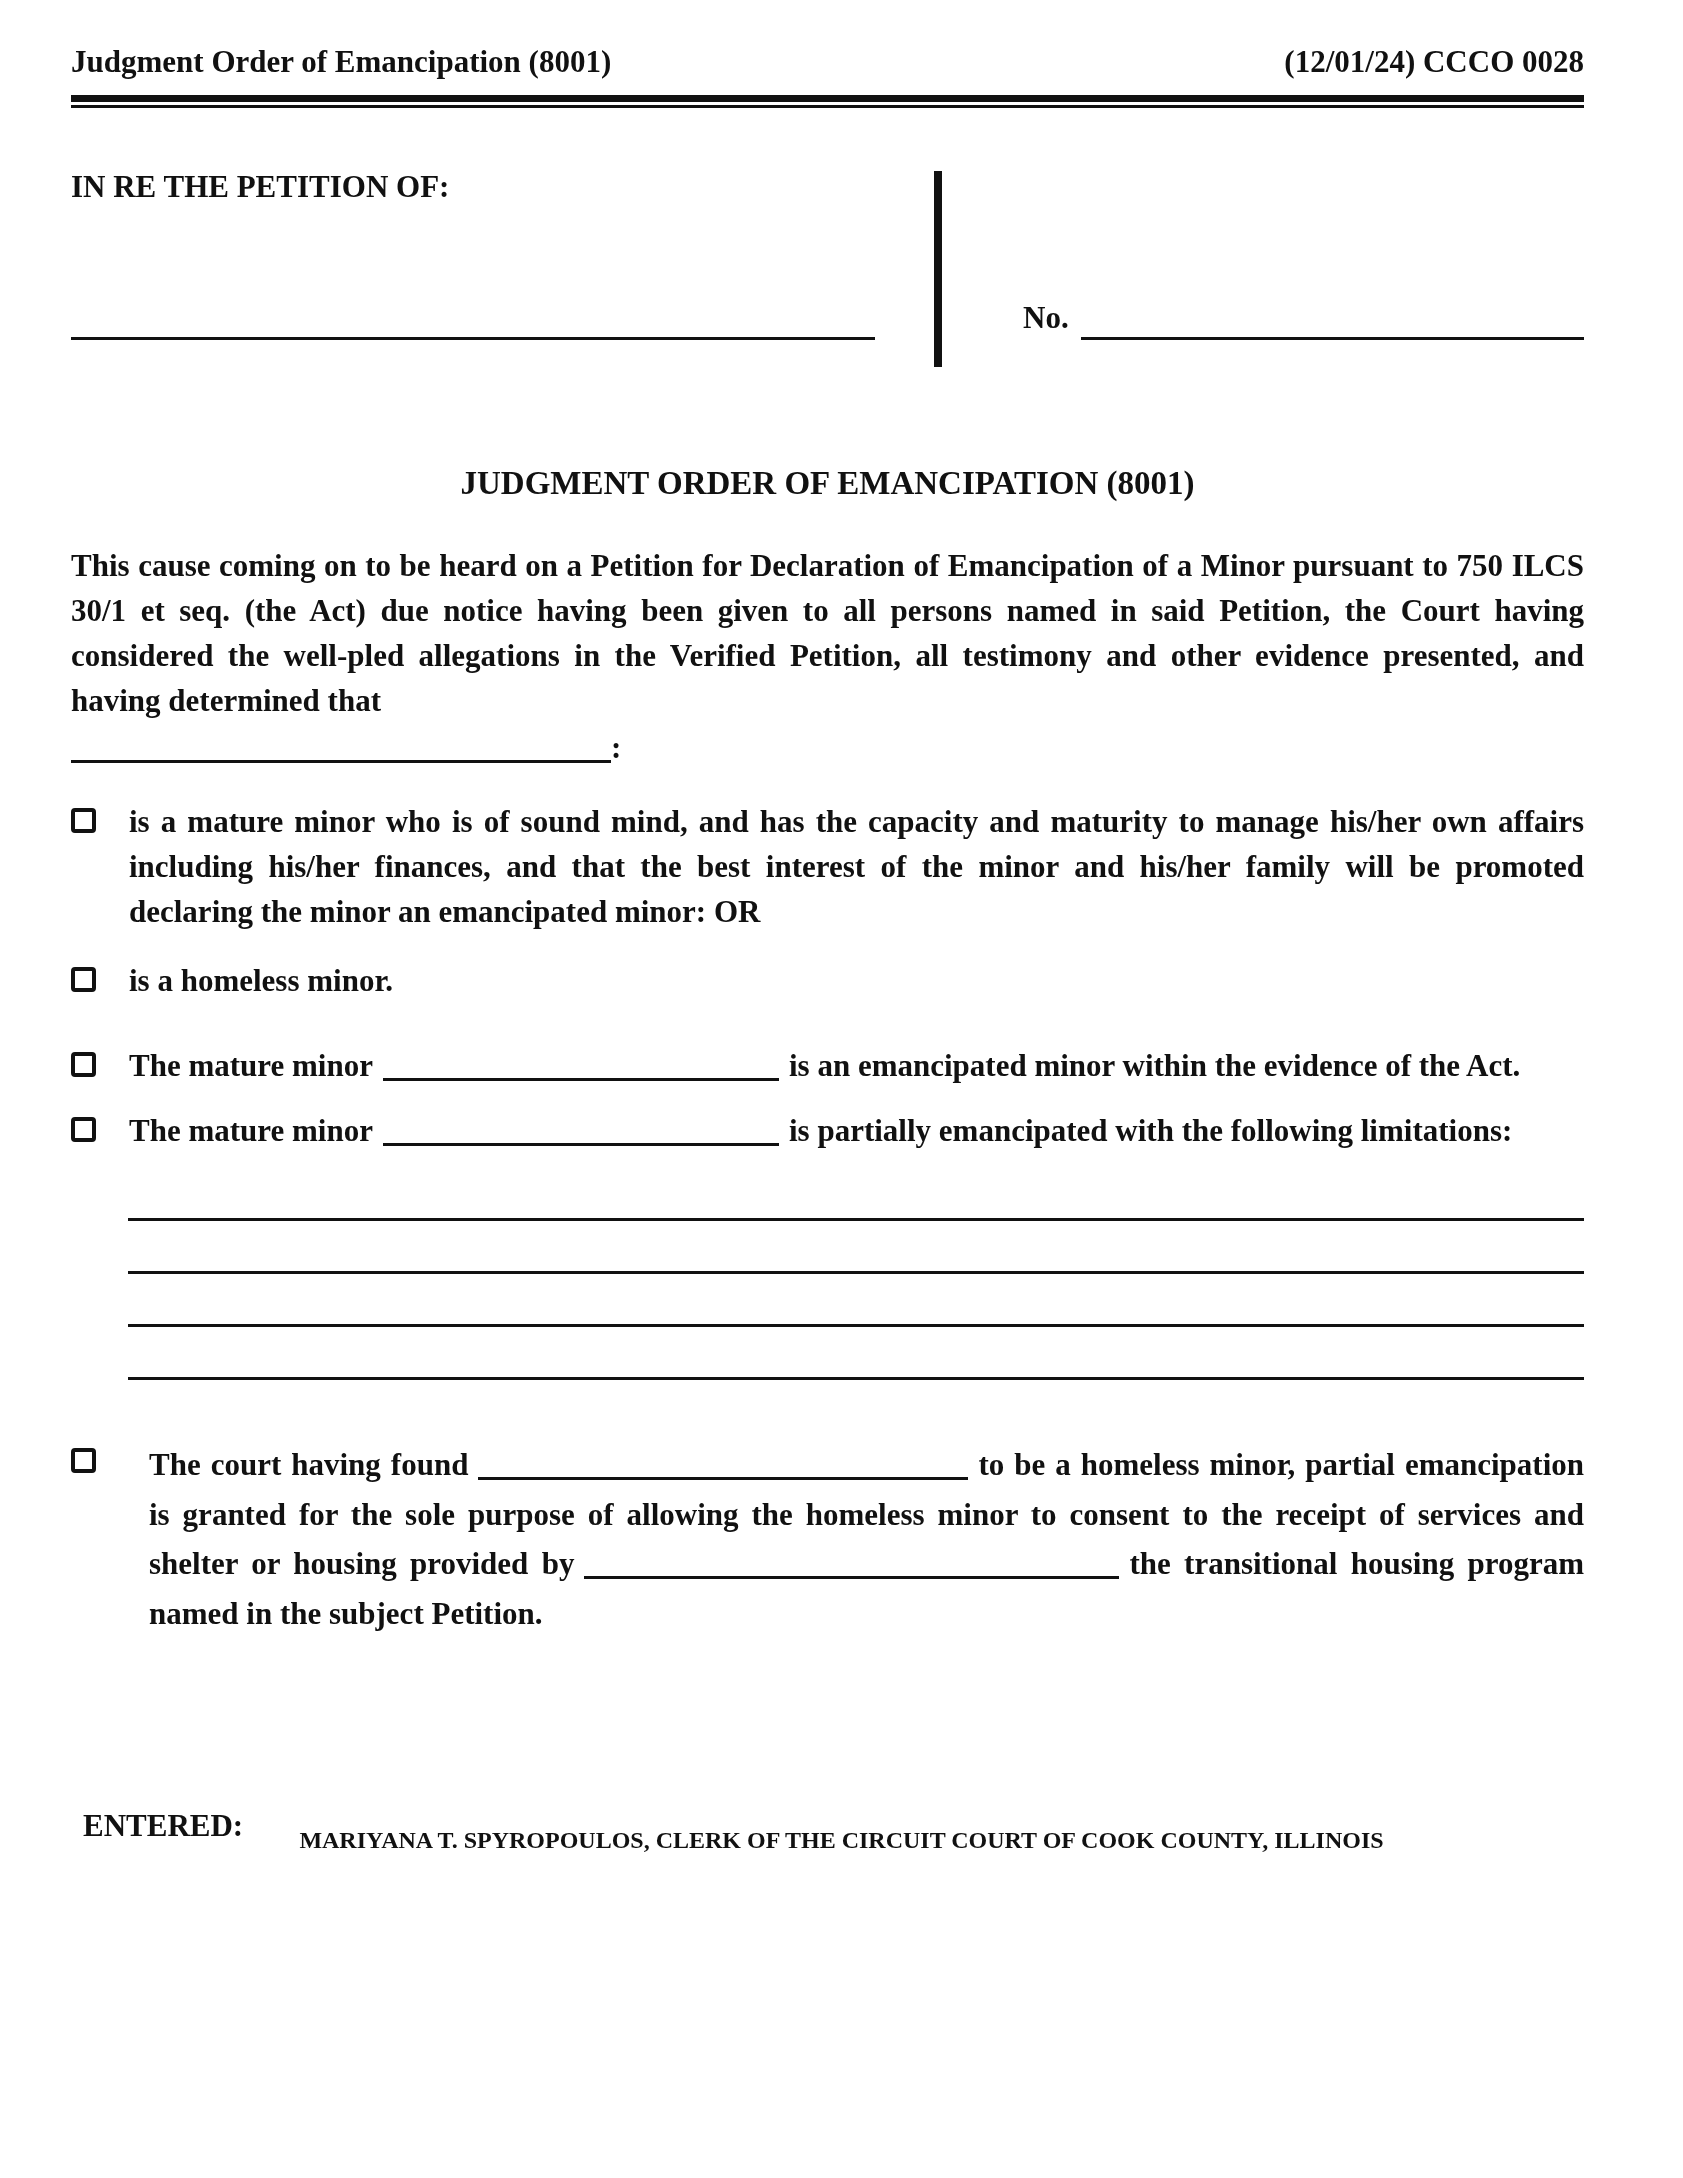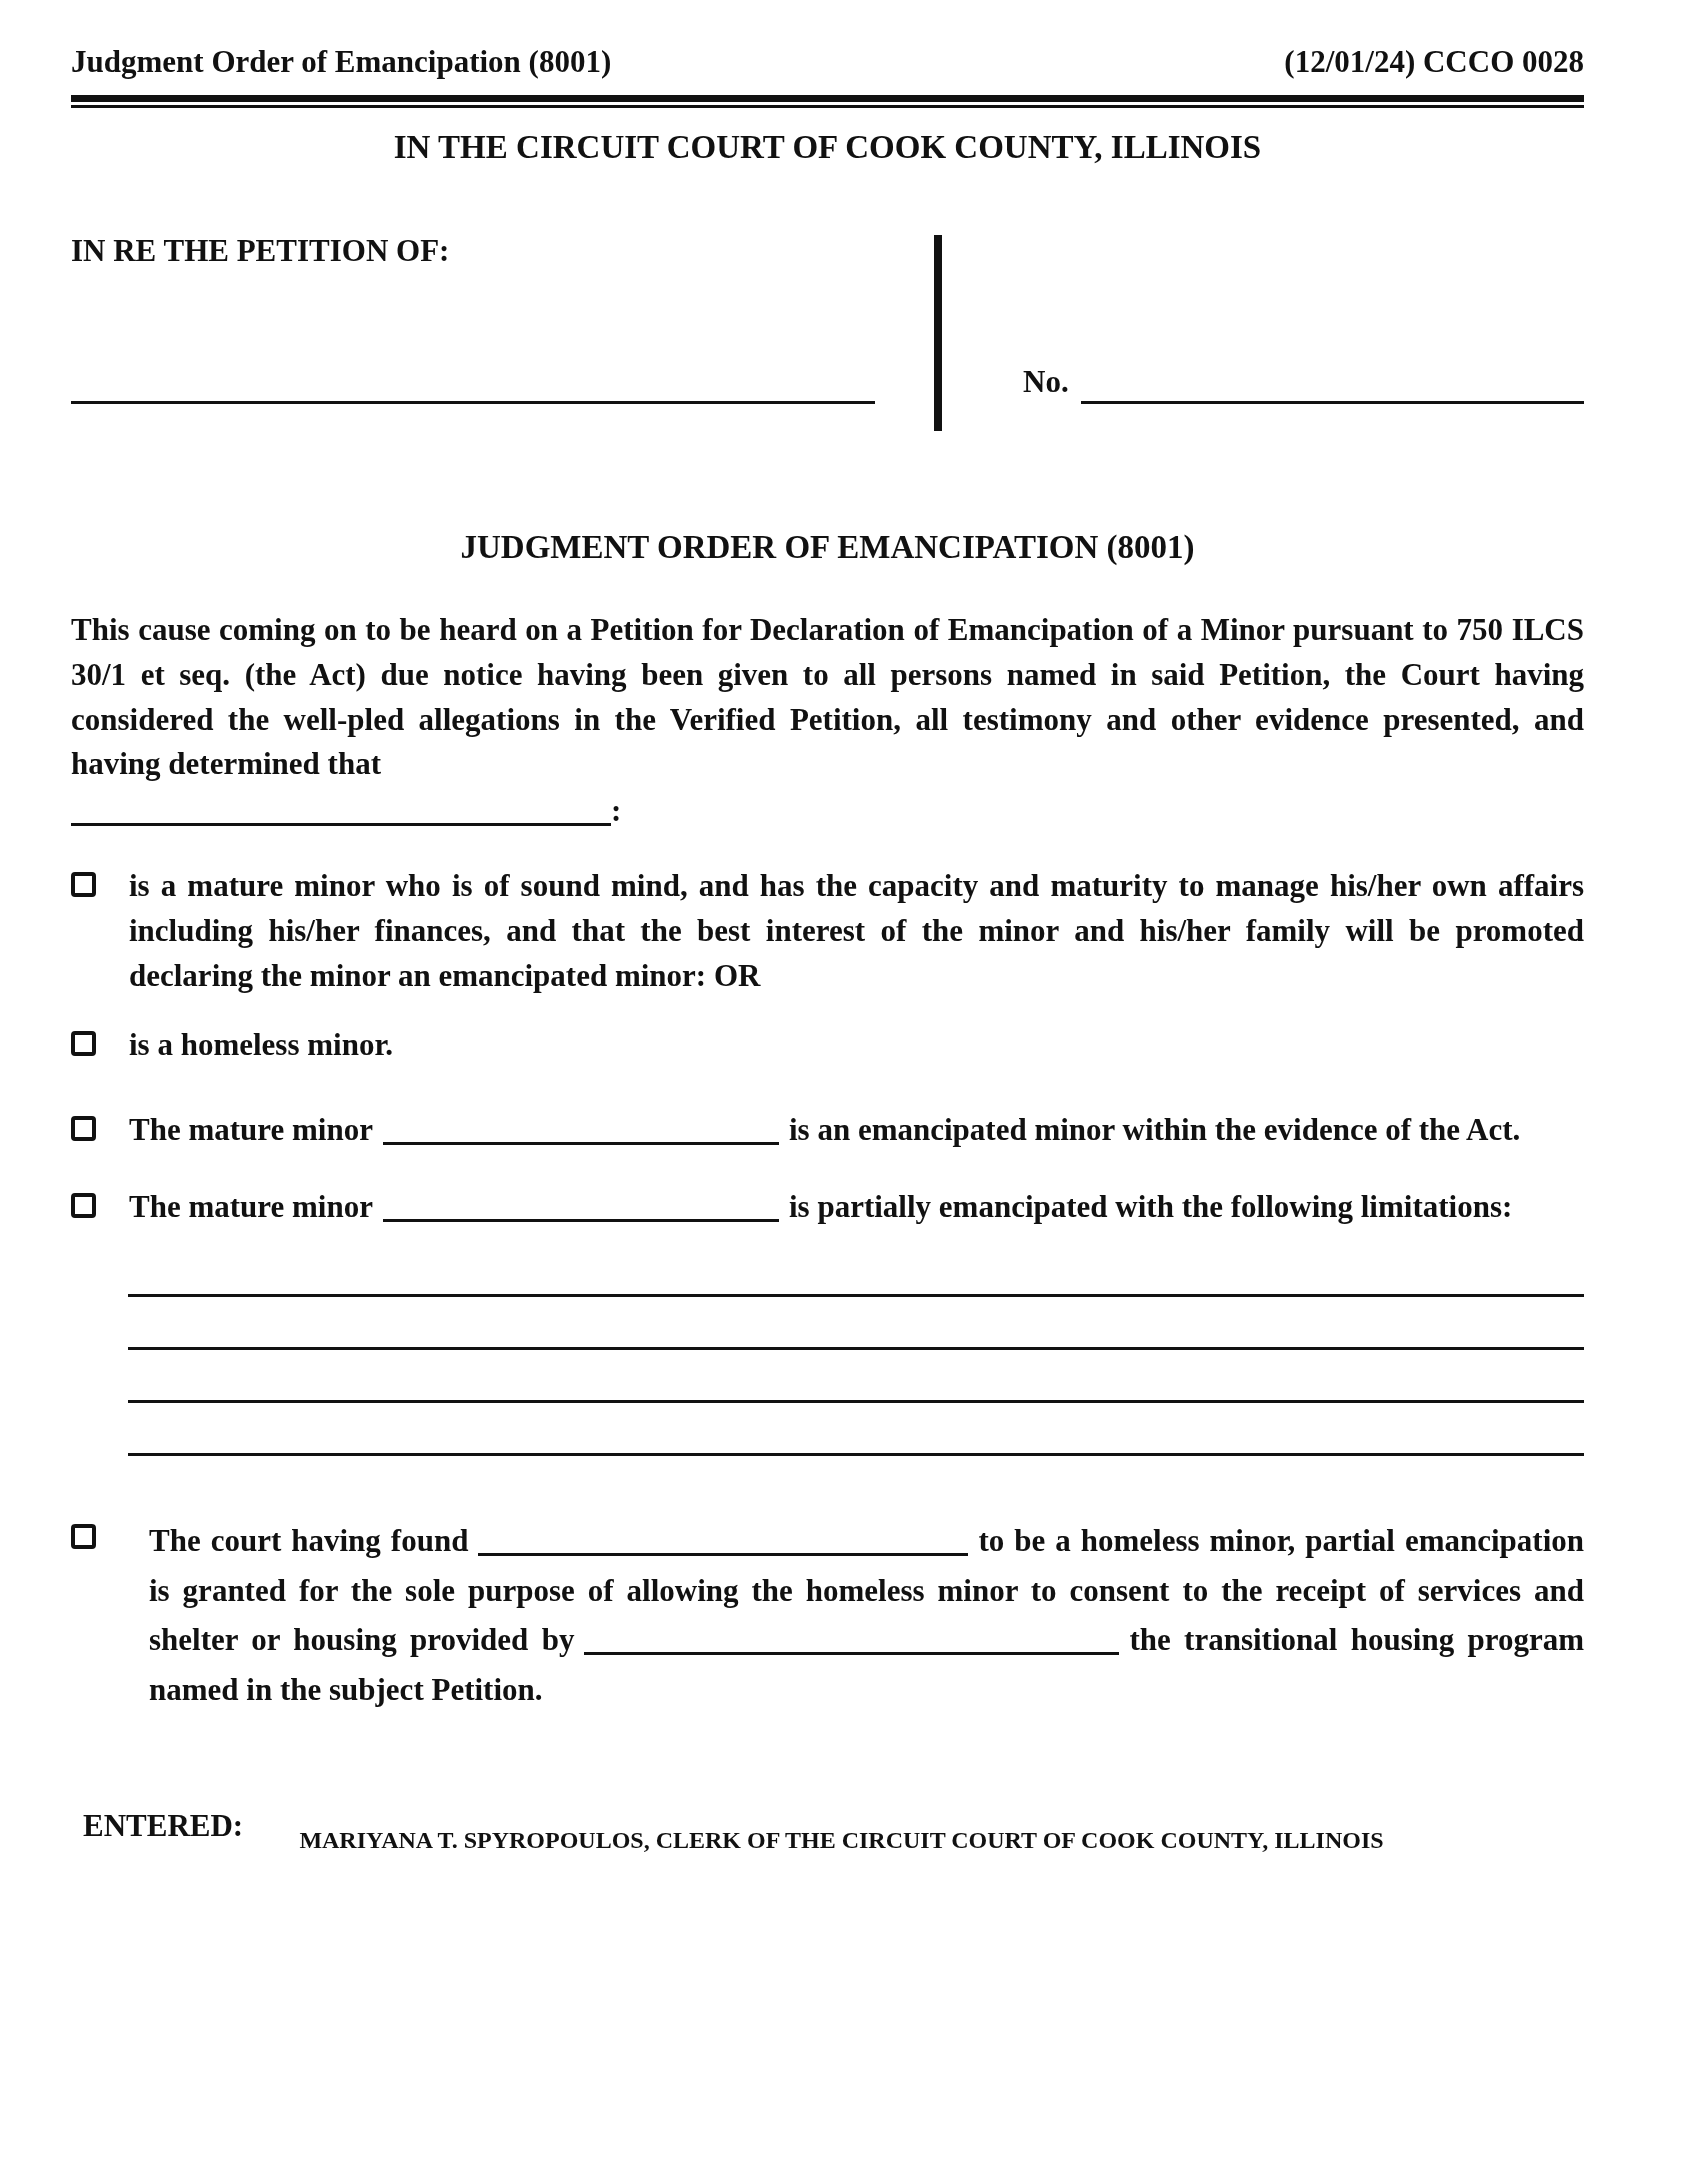--- a/index.html
+++ b/index.html
@@ -44,21 +44,21 @@
 
   .cb-row { display:flex; align-items:flex-start; }
   .checkbox { flex:0 0 auto; width:25px; height:25px; border:4px solid #111; border-radius:4px; margin-top:8px; background:#fff; cursor:pointer; }
   .cb-text { margin-left:33px; flex:1; }
   .justify { text-align:justify; }
 
   .cb-row-1 { margin-top:30px; }
   .cb-row-2 { margin-top:24px; }
   .ordered-heading { margin-top:44px; margin-left:57px; }
   .cb-row-3 { margin-top:40px; }
-  .cb-row-4 { margin-top:32px; }
+  .cb-row-4 { margin-top:20px; }
 
   .limitations { margin-top:14px; margin-left:57px; }
   .limit-line { height:53px; border-bottom:3px solid #111; }
 
   .cb-row-5 { margin-top:60px;gap:20px; }
   .homeless-text { line-height:1.6; }
 
   .entered { position:absolute; left:83px; top:1804px; }
 
   .dated-row { position:absolute; left:71px; right:99px; top:1925px; display:flex; justify-content:space-between; align-items:flex-start; }
@@ -78,21 +78,20 @@
 
 <div class="page">
 
   <header class="header-row">
     <div>Judgment Order of Emancipation (8001)</div>
     <div>(12/01/24) CCCO 0028</div>
   </header>
 
   <div class="double-rule"></div>
 
-  <h1 class="court-title">IN THE CIRCUIT COURT OF COOK COUNTY, ILLINOIS</h1>
 
   <section class="caption">
     <div class="in-re">IN RE THE PETITION OF:</div>
     <div class="caption-bar"></div>
     <div class="petitioner-line"></div>
     <div class="no-group">
       <span class="no-label">No.</span>
       <span class="no-line"></span>
     </div>
   </section>

